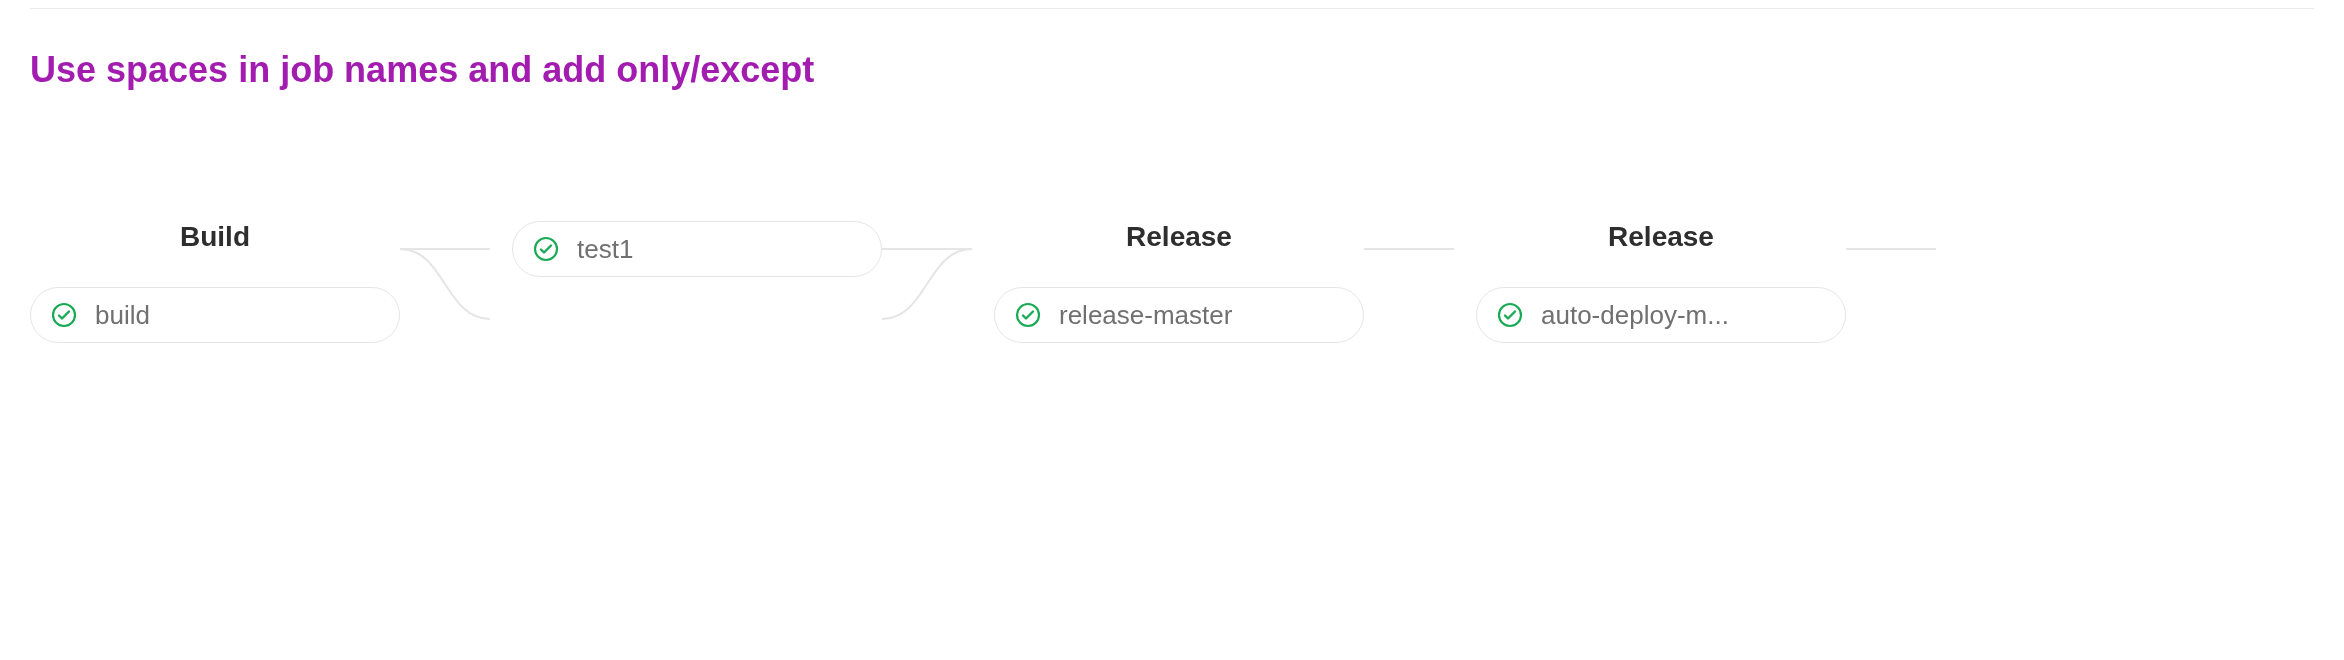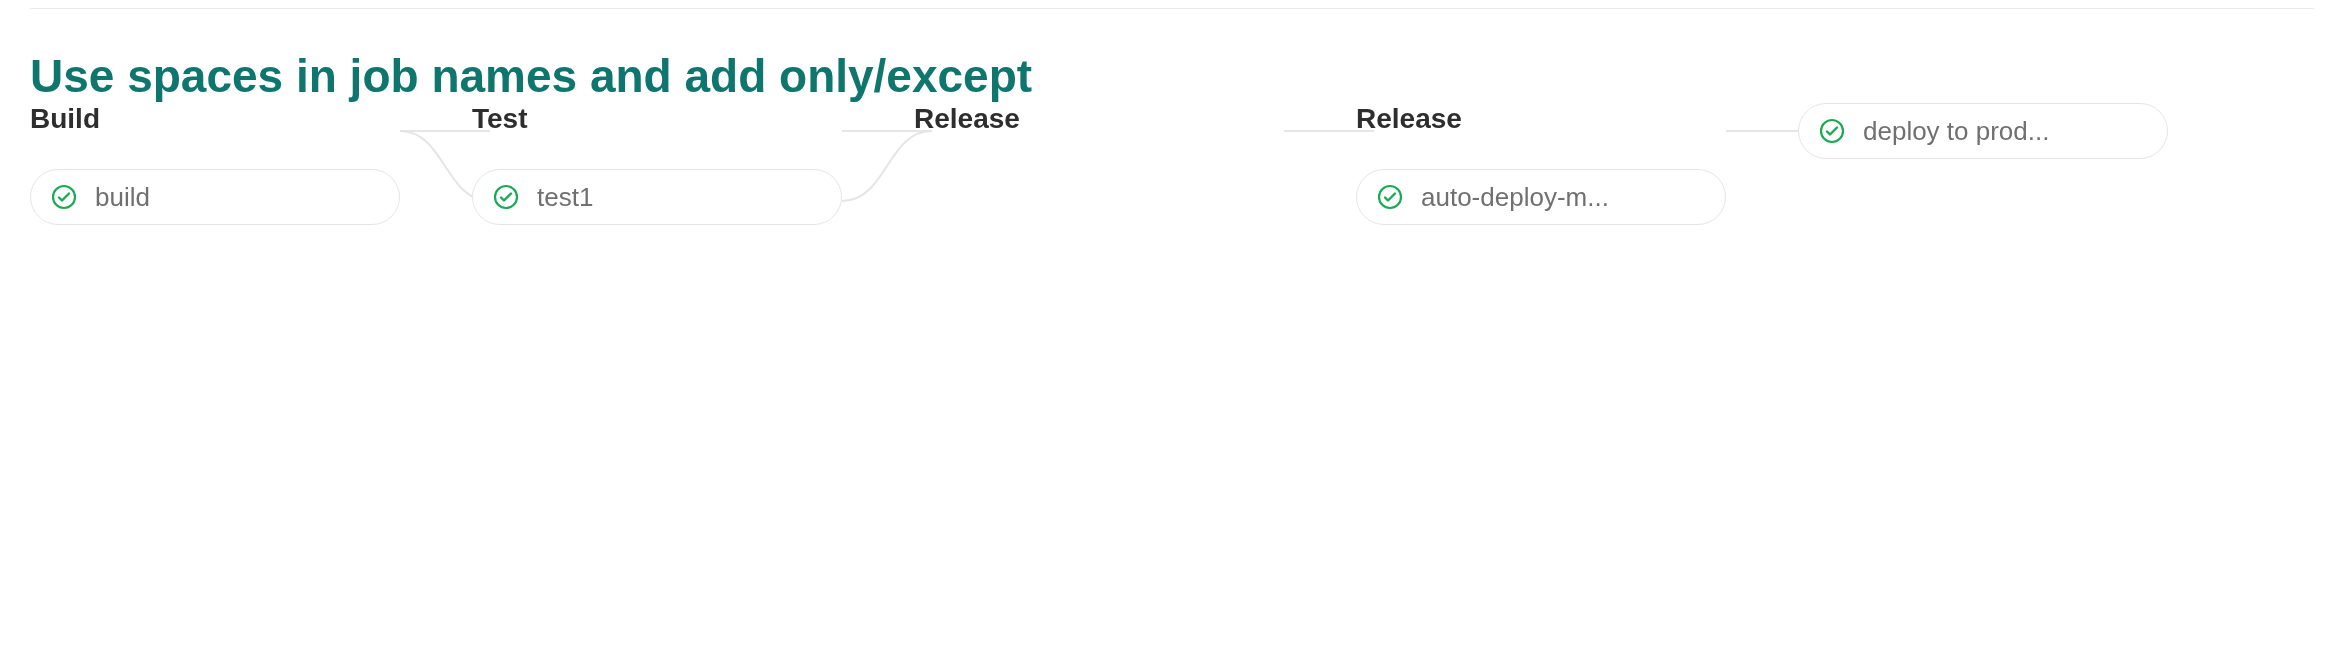--- a/index.html
+++ b/index.html
@@ -6,29 +6,31 @@
     body {
       font-family: -apple-system, BlinkMacSystemFont, "Segoe UI", Helvetica, Arial, sans-serif;
       background:#fff;
       width:2344px;
       height:660px;
       padding:0 30px;
       color:#2e2e2e;
     }
     .top-rule { height:1px; background:#eaeaea; margin:8px 0 40px 0; }
     .title {
-      font-size:46px;
+      font-size:36px;
       font-weight:700;
-      color:#0f766e;
+      color:#a21caf;
+      margin-bottom:130px;
     }
     .pipeline {
       display:flex;
-      gap:72px;
+      gap:112px;
       align-items:flex-start;
       position:relative;
+      text-align:center;
     }
     .stage {
       width:370px;
       flex:0 0 370px;
       position:relative;
     }
     .stage-name {
       font-size:28px;
       font-weight:700;
       color:#2e2e2e;
@@ -89,40 +91,48 @@
     </div>
     <div class="conns">
       <svg width="90" height="160">
         <path d="M0 28 C45 28 45 28 90 28" stroke="#e5e5e5" stroke-width="2" fill="none"></path>
         <path d="M0 28 C45 28 45 98 90 98" stroke="#e5e5e5" stroke-width="2" fill="none"></path>
       </svg>
     </div>
   </div>
 
   <div class="stage">
-    <div class="stage-name">Test</div>
     <div class="job">
       <span class="status-icon">
         <svg width="26" height="26" viewBox="0 0 26 26">
             <circle cx="13" cy="13" r="11" fill="none" stroke="#1aaa55" stroke-width="2.2"></circle>
             <path d="M8 13.5 l3 3 l7 -7" fill="none" stroke="#1aaa55" stroke-width="2.4" stroke-linecap="round" stroke-linejoin="round"></path>
           </svg>
       </span>
       <span class="job-name">test1</span>
     </div>
     <div class="conns">
       <svg width="90" height="160">
         <path d="M0 28 C45 28 45 28 90 28" stroke="#e5e5e5" stroke-width="2" fill="none"></path>
         <path d="M0 98 C45 98 45 28 90 28" stroke="#e5e5e5" stroke-width="2" fill="none"></path>
       </svg>
     </div>
   </div>
 
   <div class="stage">
     <div class="stage-name">Release</div>
+    <div class="job">
+      <span class="status-icon">
+        <svg width="26" height="26" viewBox="0 0 26 26">
+            <circle cx="13" cy="13" r="11" fill="none" stroke="#1aaa55" stroke-width="2.2"></circle>
+            <path d="M8 13.5 l3 3 l7 -7" fill="none" stroke="#1aaa55" stroke-width="2.4" stroke-linecap="round" stroke-linejoin="round"></path>
+          </svg>
+      </span>
+      <span class="job-name">release-master</span>
+    </div>
     <div class="conns">
       <svg width="90" height="60">
           <path d="M0 28 H90" stroke="#e5e5e5" stroke-width="2" fill="none"></path>
         </svg>
     </div>
   </div>
 
   <div class="stage">
     <div class="stage-name">Release</div>
     <div class="job">
@@ -135,24 +145,15 @@
       <span class="job-name">auto-deploy-m...</span>
     </div>
     <div class="conns">
       <svg width="90" height="60">
           <path d="M0 28 H90" stroke="#e5e5e5" stroke-width="2" fill="none"></path>
         </svg>
     </div>
   </div>
 
   <div class="stage">
-    <div class="job">
-      <span class="status-icon">
-        <svg width="26" height="26" viewBox="0 0 26 26">
-            <circle cx="13" cy="13" r="11" fill="none" stroke="#1aaa55" stroke-width="2.2"></circle>
-            <path d="M8 13.5 l3 3 l7 -7" fill="none" stroke="#1aaa55" stroke-width="2.4" stroke-linecap="round" stroke-linejoin="round"></path>
-          </svg>
-      </span>
-      <span class="job-name">deploy to prod...</span>
-    </div>
   </div>
 
 </div>
 
 </body></html>

